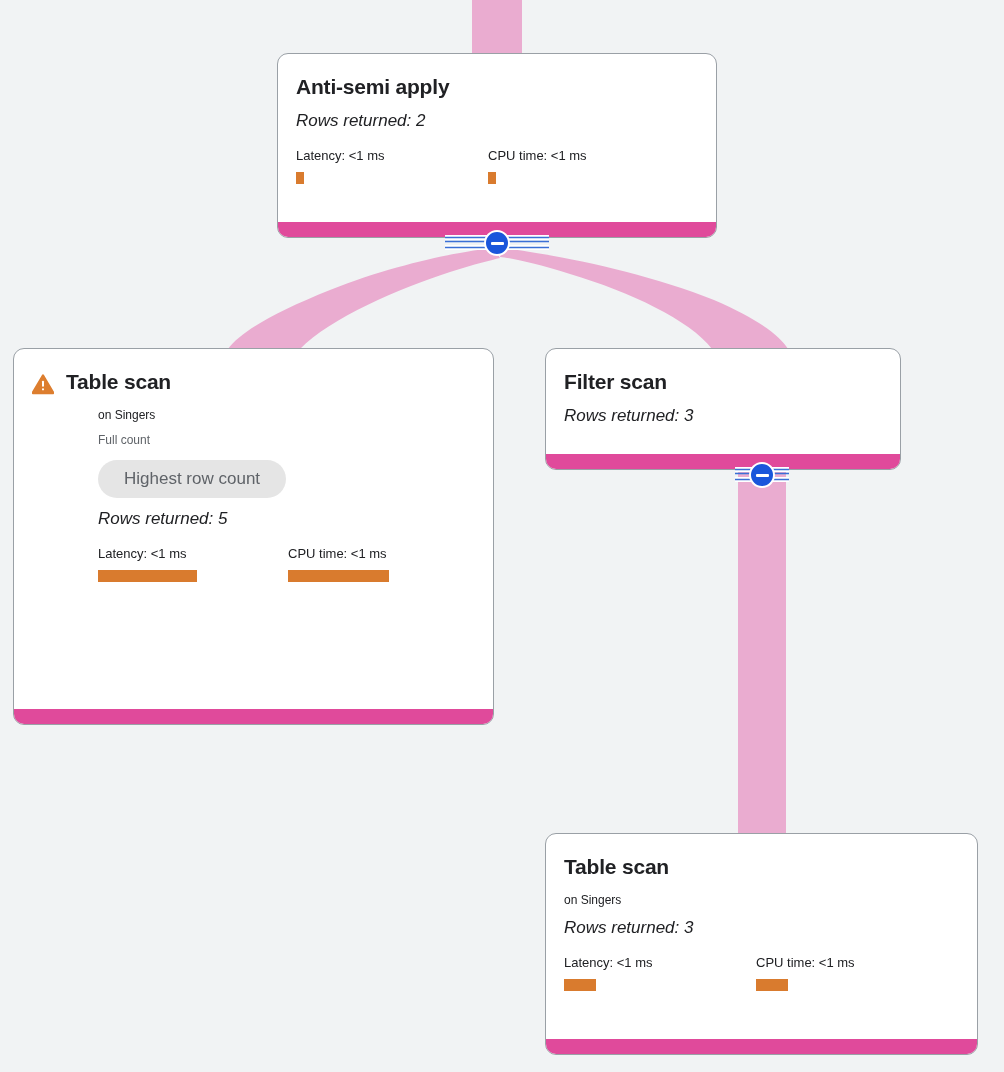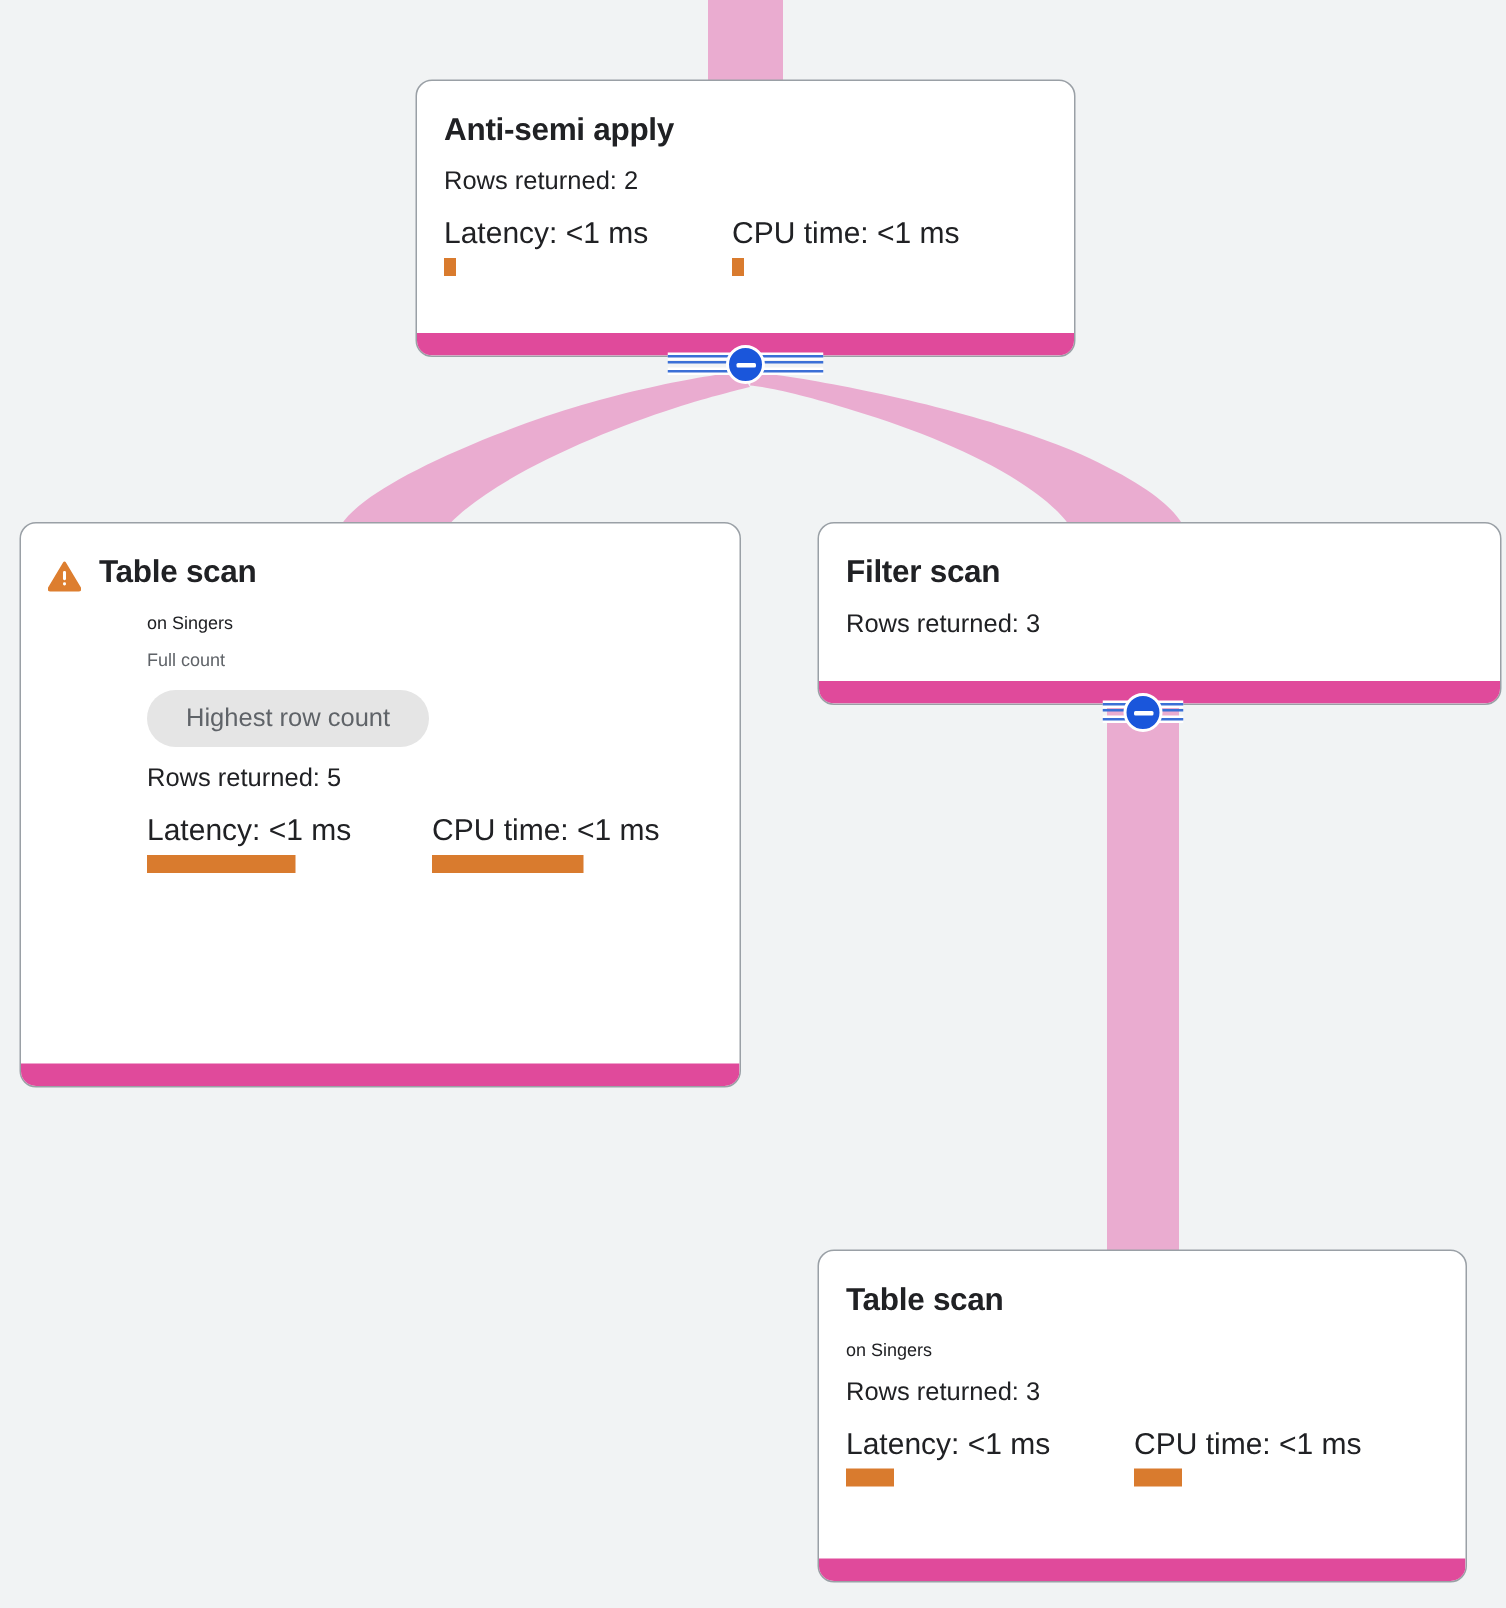--- a/index.html
+++ b/index.html
@@ -92,32 +92,33 @@
     line-height: 20px;
     border-radius: 20px;
     padding: 9px 26px;
     white-space: nowrap;
   }
   .rows-line {
     font-size: 17px;
     color: #202124;
     line-height: 25px;
     margin-top: 8px;
+    font-style: italic;
   }
   .metrics-row {
     display: flex;
     margin-top: 12px;
   }
   .metric {
     display: flex;
     flex-direction: column;
     align-items: flex-start;
   }
   .metric-label {
-    font-size: 20px;
+    font-size: 13px;
     color: #202124;
     line-height: 22px;
     white-space: nowrap;
   }
   .metric-bar {
     height: 12px;
     background: #d97b2e;
     margin-top: 5px;
   }
   .toggle-btn {
@@ -232,21 +233,21 @@
           <div class="metric">
             <div class="metric-label">CPU time: &lt;1 ms</div>
             <div class="metric-bar" style="width:101px;"></div>
           </div>
         </div>
       </div>
     </div>
     <div class="card-footer" style="background:#e04a9b;"></div>
   </div>
 
-  <div class="node-card" style="left:545px; top:348px; width:456px; height:122px;">
+  <div class="node-card" style="left:545px; top:348px; width:356px; height:122px;">
     <div class="card-body">
       <div class="node-title-row">
         <div class="node-title">Filter scan</div>
       </div>
       <div class="rows-line">Rows returned: 3</div>
     </div>
     <div class="card-footer" style="background:#e04a9b;"></div>
   </div>
 
   <svg class="toggle-rails" style="left:735px; top:466px;" width="54" height="19" viewBox="0 0 54 19">

